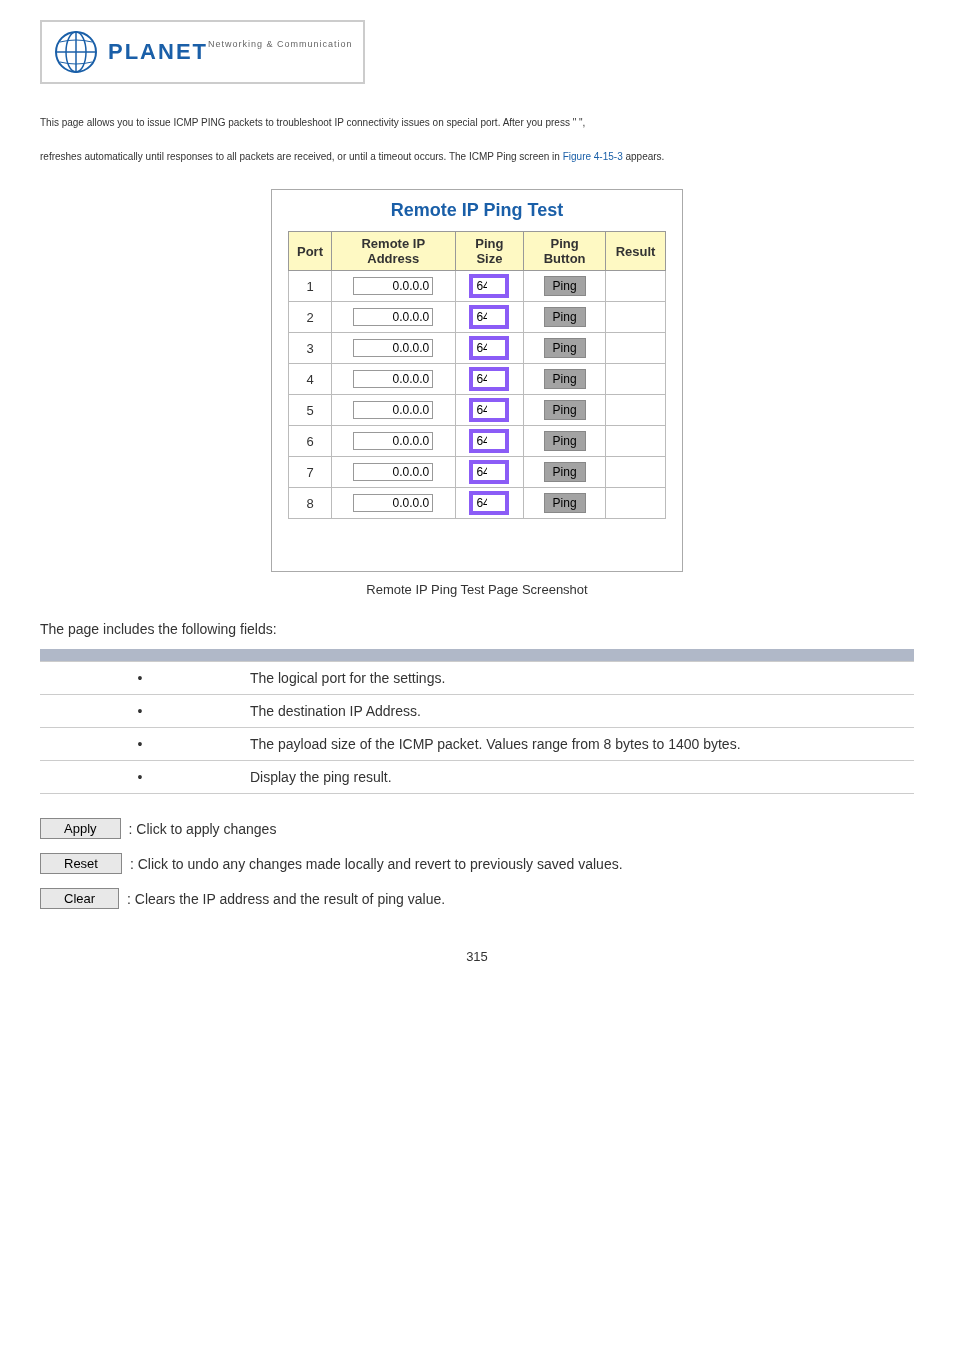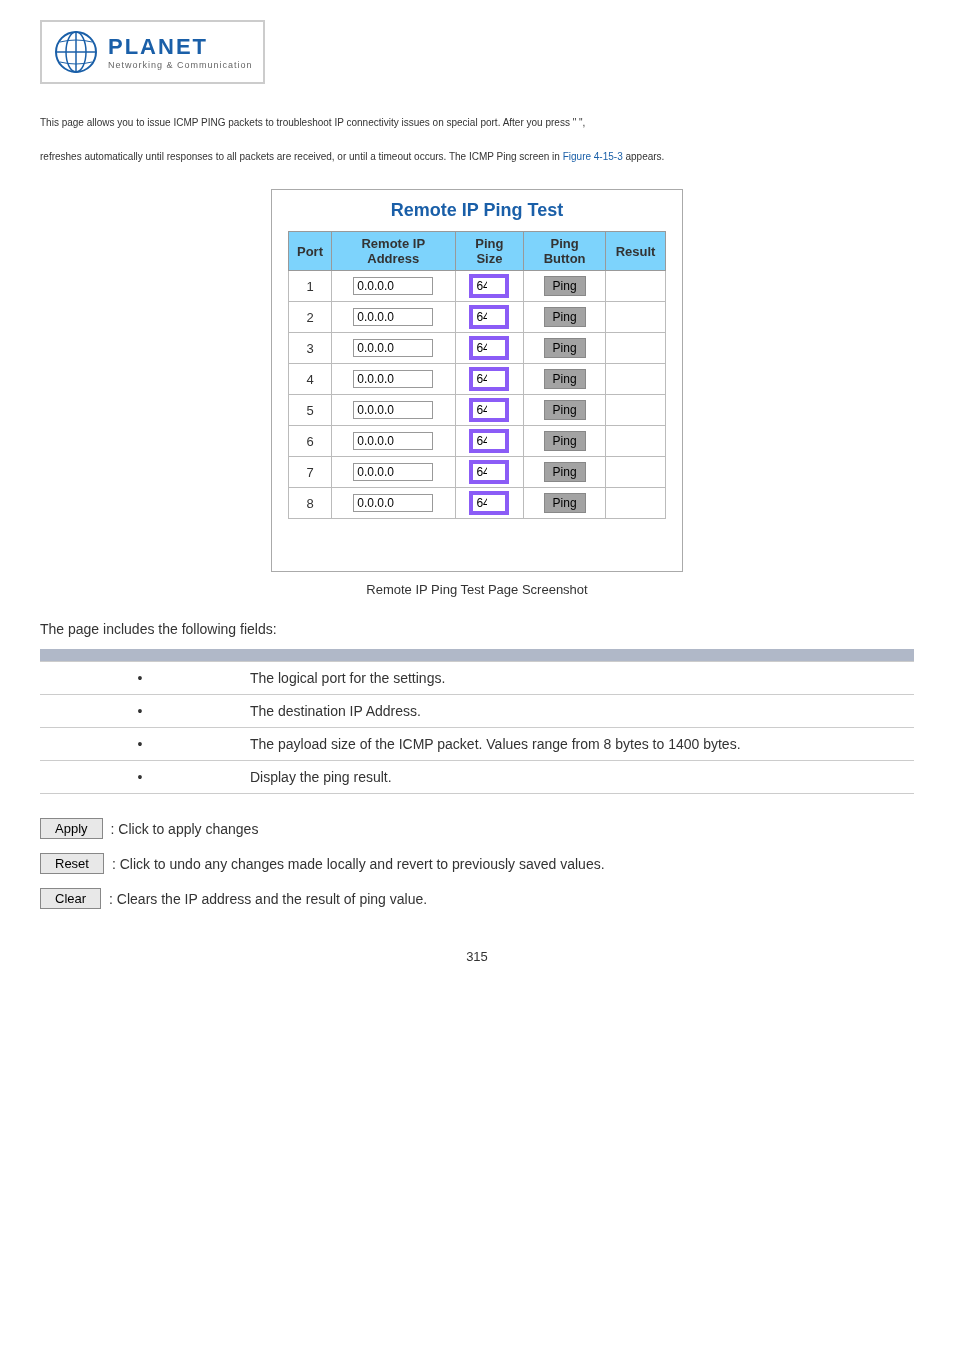--- a/index.html
+++ b/index.html
@@ -23,21 +23,21 @@
       display: flex;
       align-items: center;
       gap: 8px;
     }
     .logo-globe {
       width: 48px;
       height: 48px;
     }
     .logo-text-block {
       display: flex;
-      flex-direction: column;
+      flex-direction: row;
     }
     .logo-planet {
       font-size: 22px;
       font-weight: bold;
       color: #1a5fa8;
       letter-spacing: 2px;
     }
     .logo-sub {
       font-size: 9px;
       color: #666;
@@ -68,35 +68,36 @@
       font-weight: bold;
       color: #1a5fa8;
       margin-bottom: 10px;
     }
     .ping-table {
       width: 100%;
       border-collapse: collapse;
       font-size: 13px;
     }
     .ping-table th {
-      background: #7dd3fc;
+      background: #fef9c3;
       border: 1px solid #999;
       padding: 4px 8px;
       text-align: center;
       font-weight: bold;
       font-size: 13px;
     }
     .ping-table td {
       border: 1px solid #bbb;
       padding: 3px 6px;
       text-align: center;
     }
     .ping-table td input[type="text"] {
       border: 1px solid #999;
       width: 80px;
+      text-align: right;
       font-size: 12px;
       padding: 1px 3px;
     }
     .ping-table td input[type="number"] {
       border: 4px solid #8b5cf6;
       width: 40px;
       text-align: center;
       font-size: 12px;
       padding: 1px 3px;
     }
@@ -154,21 +155,21 @@
 
     .button-section {
       margin-bottom: 14px;
       display: flex;
       align-items: center;
       gap: 8px;
     }
     .doc-button {
       border: 1px solid #888;
       background: #e8e8e8;
-      padding: 2px 14px;
+      padding: 2px 23px;
       font-size: 13px;
       cursor: pointer;
       font-family: Arial, sans-serif;
     }
     .button-desc {
       font-size: 14px;
       color: #333;
     }
 
     .page-number {

